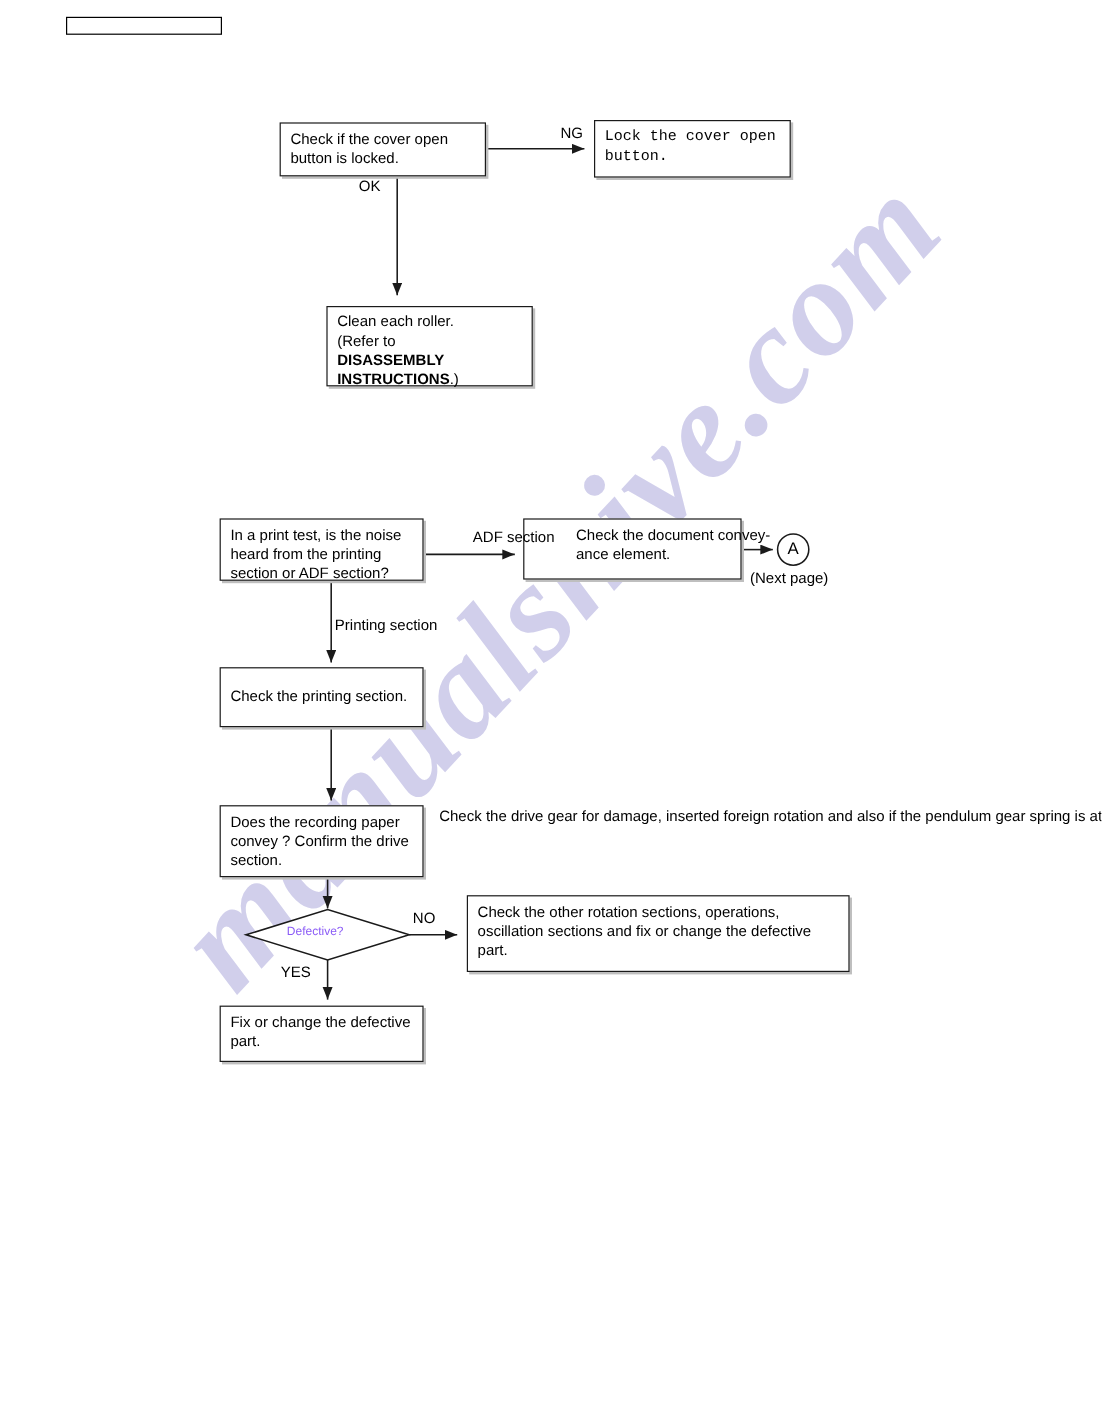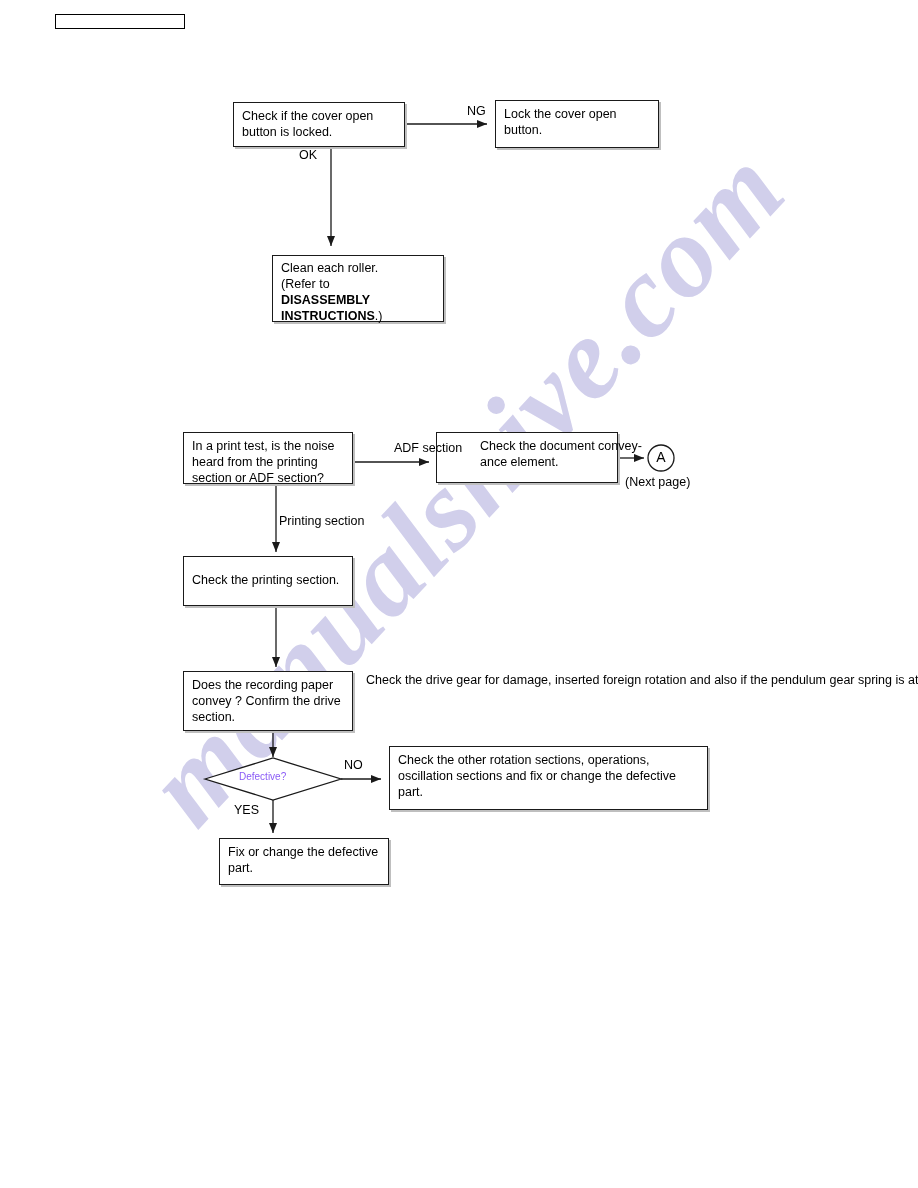--- a/index.html
+++ b/index.html
@@ -168,21 +168,21 @@
     </g>
   </svg>
 
   <div class="layer">
 
     <div class="box" style="left:233px; top:102px; width:172px; height:45px;">
       <span class="ln">Check if the cover open</span>
       <span class="ln">button is locked.</span>
     </div>
 
-    <div class="box" style="left:495px; top:100px; width:164px; height:48px;">
+    <div class="box" style="left:495px; top:100px; width:164px; height:48px;font-family:Liberation Mono, monospace;">
       <span class="ln">Lock the cover open</span>
       <span class="ln">button.</span>
     </div>
 
     <div class="box" style="left:233px; top:255px; width:172px; height:67px; padding-top:4px;margin-left:39px;">
       <span class="ln">Clean each roller.</span>
       <span class="ln">(Refer to</span>
       <span class="ln bold">DISASSEMBLY</span>
       <span class="ln"><b>INSTRUCTIONS</b><span>.)</span></span>
     </div>
@@ -227,19 +227,19 @@
 
     <div class="edge-label" style="left:344px; top:758px;">NO</div>
     <div class="edge-label" style="left:234px; top:803px;">YES</div>
 
     <div class="box" style="left:389px; top:746px; width:319px; height:64px;">
       <span class="ln">Check the other rotation sections, operations,</span>
       <span class="ln">oscillation sections and fix or change the defective</span>
       <span class="ln">part.</span>
     </div>
 
-    <div class="box" style="left:183px; top:838px; width:170px; height:47px;margin-left:36px;">
+    <div class="box" style="left:183px; top:838px; width:170px; height:47px;">
       <span class="ln">Fix or change the defective</span>
       <span class="ln">part.</span>
     </div>
 
   </div>
 </div>
 
 </body></html>

